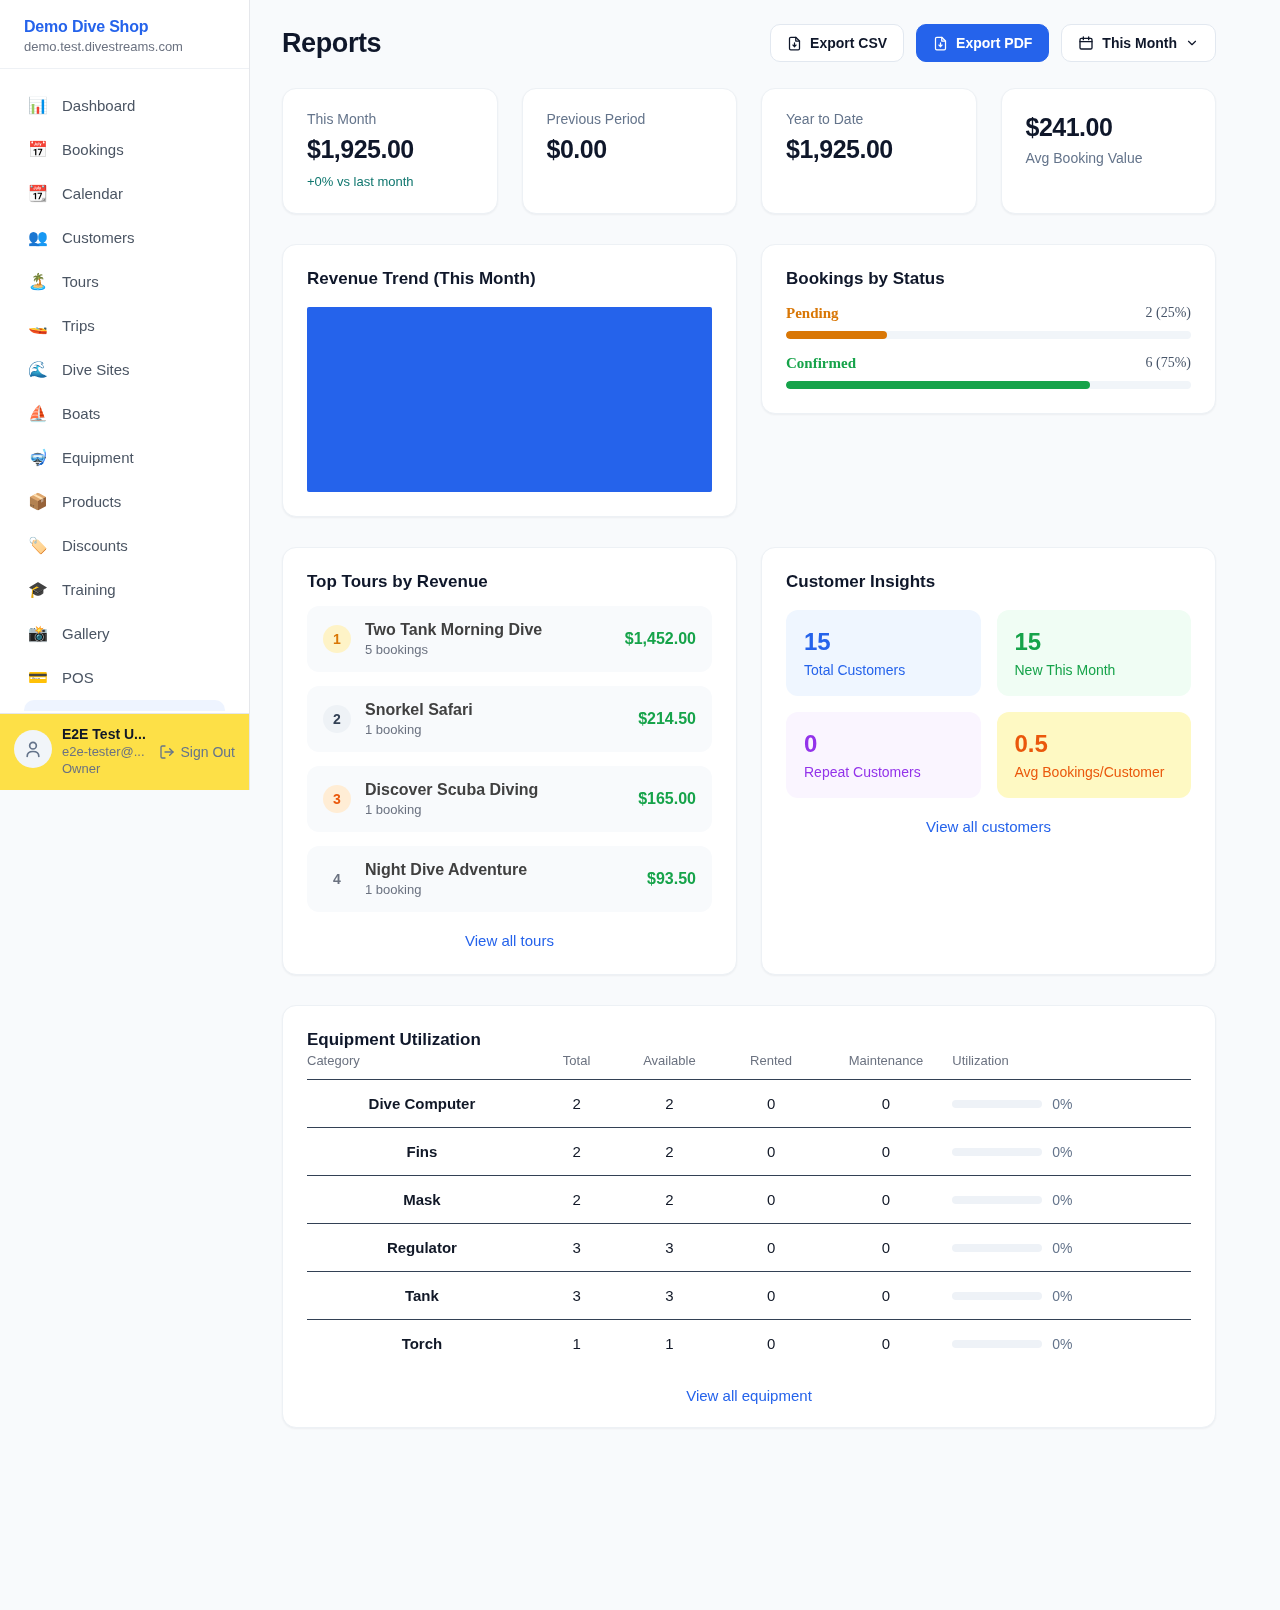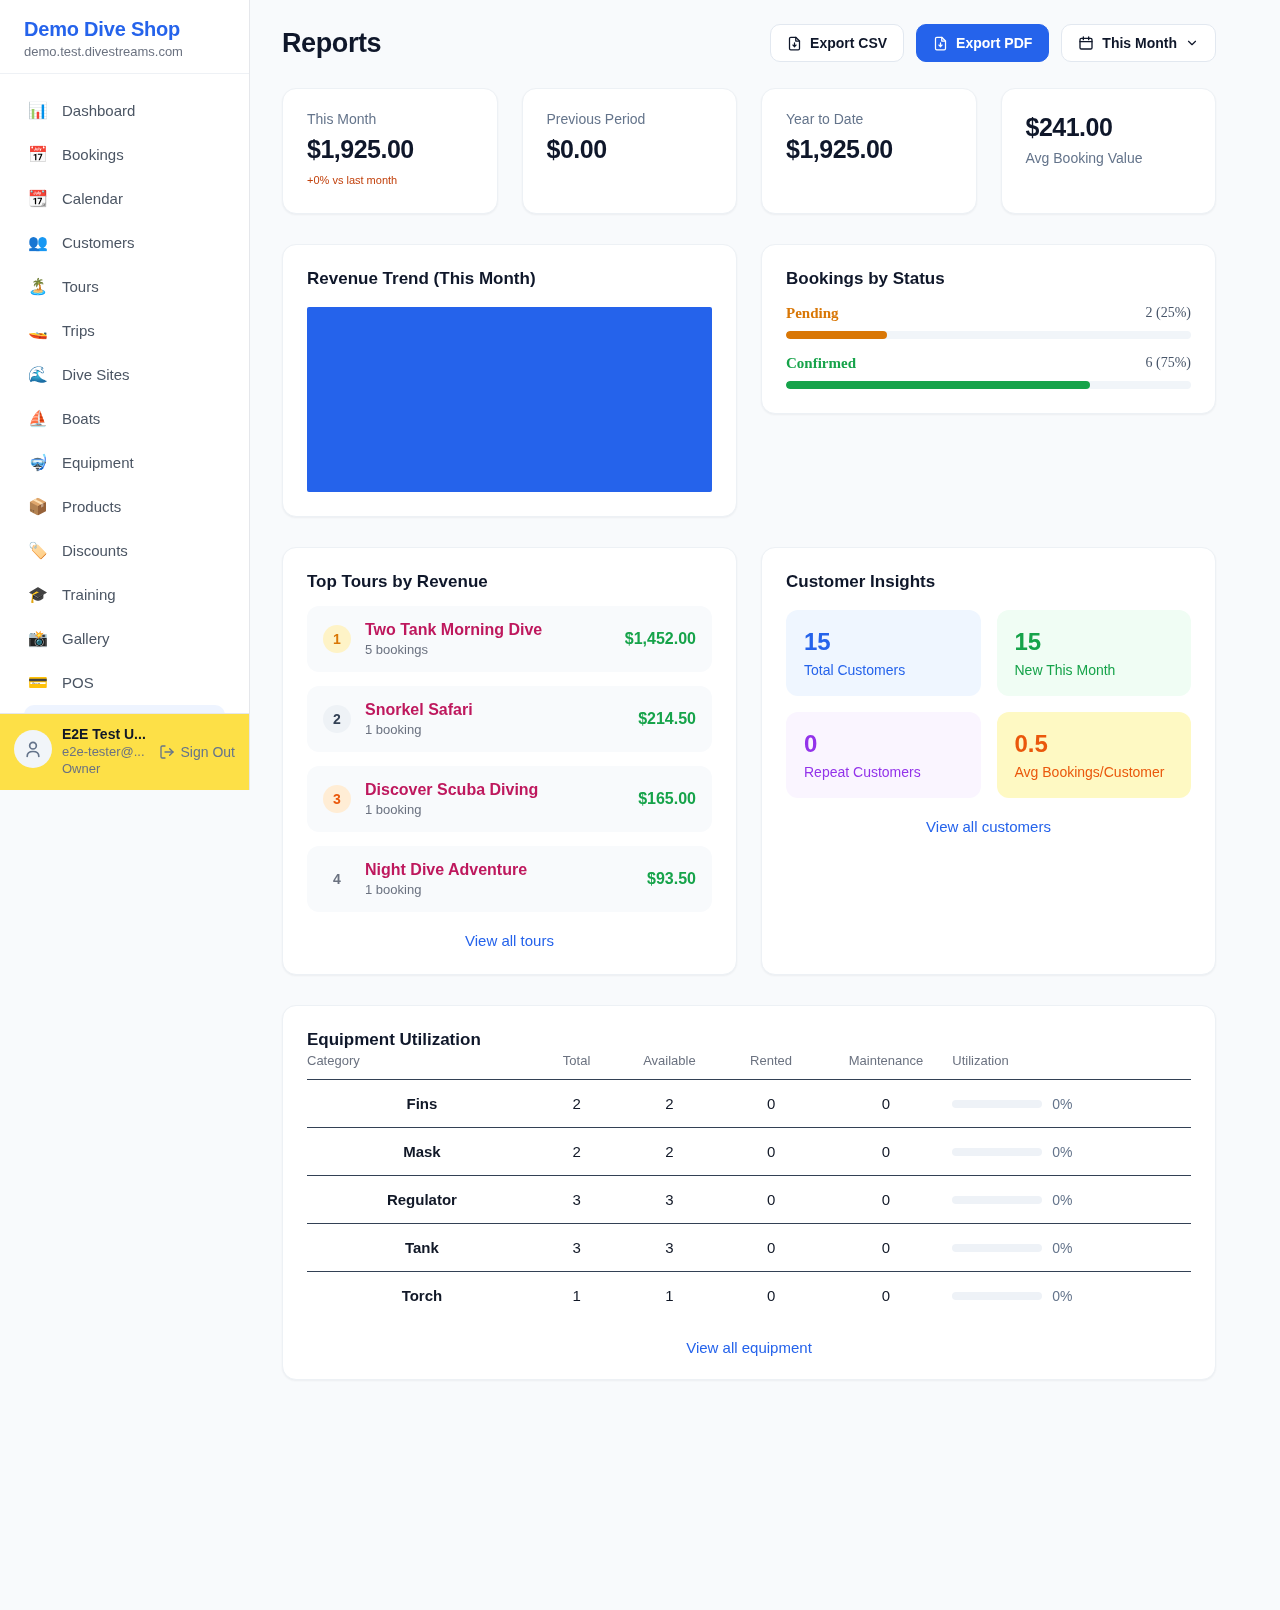--- a/index.html
+++ b/index.html
@@ -12,21 +12,21 @@
   }
   .page { display: flex; width: 1280px; align-items: flex-start; }
 
   
   .sidebar { width: 250px; flex: 0 0 250px; }
   .sidebar-card {
     height: 790px; background: #fff; border-right: 1px solid #e5e7eb;
     display: flex; flex-direction: column;
   }
   .brand { padding: 18px 24px 14px; border-bottom: 1px solid #eef1f5; }
-  .brand-name { color: #2563eb; font-size: 20px; font-weight: 700; letter-spacing: -0.2px; }
+  .brand-name { color: #2563eb; font-size: 16px; font-weight: 700; letter-spacing: -0.2px; }
   .brand-domain { margin-top: 3px; color: #6b7280; font-size: 13px; }
   .nav { flex: 1; padding: 14px 12px 0; overflow: hidden; }
   .nav-item {
     display: flex; align-items: center; gap: 14px;
     height: 44px; padding: 0 16px; border-radius: 10px;
     color: #4b5563; font-size: 15px; cursor: pointer; text-decoration: none;
   }
   .nav-icon { width: 20px; font-size: 16px; text-align: center; flex: 0 0 20px; }
   .nav-active-partial {
     height: 11px; margin: 1px 12px 0; background: #eef4ff;
@@ -68,21 +68,21 @@
   .card {
     background: #fff; border: 1px solid #edf1f5; border-radius: 14px;
     box-shadow: 0 1px 2px rgba(15,23,42,.05);
   }
 
   
   .stats-grid { display: grid; grid-template-columns: repeat(4, 1fr); gap: 24px; margin-bottom: 30px; }
   .stat { padding: 22px 24px; height: 126px; }
   .stat-label { font-size: 14px; color: #64748b; }
   .stat-value { font-size: 25px; font-weight: 800; color: #0f172a; margin-top: 8px; letter-spacing: -0.5px; }
-  .stat-delta { font-size: 11px; color: #c2410c; margin-top: 10px; }
+  .stat-delta { font-size: 13px; color: #0f766e; margin-top: 10px; }
   .stat-flip .stat-value { margin-top: 2px; }
   .stat-flip .stat-label { margin-top: 8px; }
 
   
   .charts-grid { display: grid; grid-template-columns: 1fr 1fr; gap: 24px; align-items: start; margin-bottom: 30px; }
   .panel { padding: 24px; }
   .panel-title { font-size: 17px; font-weight: 700; color: #0f172a; }
   .trend-chart { margin-top: 18px; height: 185px; background: #2563eb; border-radius: 2px; }
 
   .status-row { margin-top: 16px; }
@@ -104,21 +104,21 @@
   }
   .rank {
     width: 28px; height: 28px; border-radius: 50%; flex: 0 0 28px;
     display: flex; align-items: center; justify-content: center;
     font-size: 14px; font-weight: 600; color: #6b7280;
   }
   .rank-1 { background: #fef3c7; color: #d97706; }
   .rank-2 { background: #eef2f6; color: #334155; }
   .rank-3 { background: #ffedd5; color: #ea580c; }
   .tour-info { flex: 1; min-width: 0; }
-  .tour-name { font-size: 16px; font-weight: 600; color: #be185d; }
+  .tour-name { font-size: 16px; font-weight: 600; color: #404040; }
   .tour-sub { font-size: 13px; color: #6b7280; margin-top: 3px; }
   .tour-amount { font-size: 16px; font-weight: 700; color: #16a34a; white-space: nowrap; }
   .view-all { text-align: center; margin-top: 20px; }
   .view-all a { color: #2563eb; font-size: 15px; text-decoration: none; font-weight: 500; cursor: pointer; }
 
   .tiles { display: grid; grid-template-columns: 1fr 1fr; gap: 16px; margin-top: 18px; }
   .tile { border-radius: 12px; padding: 18px; }
   .tile-value { font-size: 24px; font-weight: 800; }
   .tile-label { font-size: 14px; font-weight: 500; margin-top: 6px; }
   .tile-blue   { background: #eff6ff; } .tile-blue .tile-value, .tile-blue .tile-label { color: #2563eb; }
@@ -405,20 +405,35 @@
             <th class="cat-col">Category</th>
             <th>Total</th>
             <th>Available</th>
             <th>Rented</th>
             <th>Maintenance</th>
             <th class="util-col">Utilization</th>
           </tr>
         </thead>
         <tbody>
           <tr>
+            <td class="cat">Dive Computer</td>
+            <td>2</td>
+            <td class="c-avail">2</td>
+            <td class="c-rent">0</td>
+            <td class="c-maint">0</td>
+            <td class="util">
+                <div class="util-wrap">
+                  <div class="util-track">
+                    <div class="util-fill" style="width: 0%;"></div>
+                  </div>
+                  <span class="util-pct">0%</span>
+                </div>
+              </td>
+          </tr>
+          <tr>
             <td class="cat">Fins</td>
             <td>2</td>
             <td class="c-avail">2</td>
             <td class="c-rent">0</td>
             <td class="c-maint">0</td>
             <td class="util">
                 <div class="util-wrap">
                   <div class="util-track">
                     <div class="util-fill" style="width: 0%;"></div>
                   </div>

